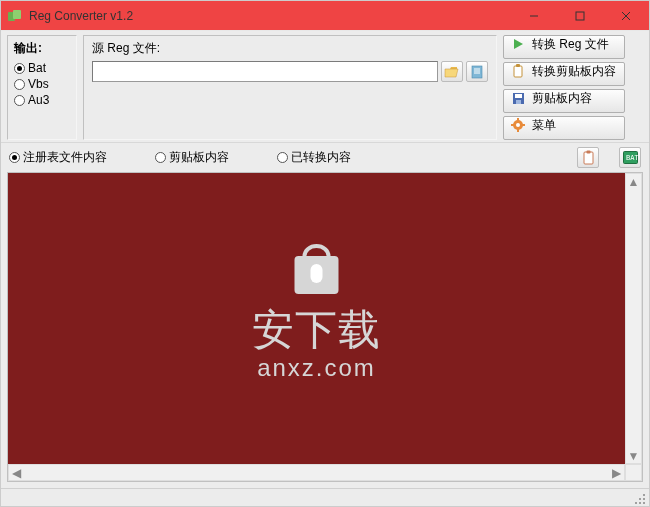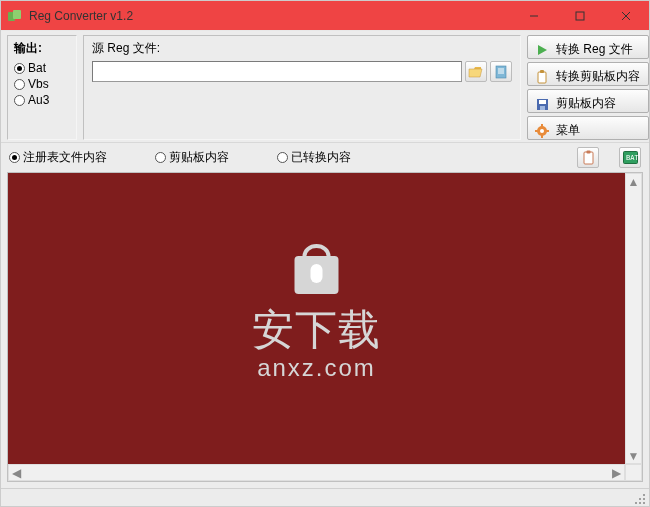--- a/index.html
+++ b/index.html
@@ -27,21 +27,21 @@
 
 .client {
   background: #ececec;
   height: calc(100% - 30px);
   display: flex;
   flex-direction: column;
 }
 
 .toprow {
   display: flex;
-  padding: 4px 0 2px 6px;
+  padding: 4px 24px 2px 6px;
   gap: 6px;
 }
 .panel {
   border: 1px solid #d0d0d0;
   background: #ececec;
   position: relative;
 }
 .panel.inset {
   border-top-color: #c0c0c0; border-left-color: #c0c0c0;
   border-right-color: #f5f5f5; border-bottom-color: #f5f5f5;
@@ -65,21 +65,21 @@
   background: linear-gradient(#fefefe,#e3e3e3);
   display:flex; align-items:center; justify-content:center; cursor:pointer;
   border-radius:2px;
 }
 
 .right-buttons { width: 122px; display:flex; flex-direction:column; gap:3px; }
 .action-btn {
   height: 24px;
   border:1px solid #b0b0b0;
   background: linear-gradient(#fdfdfd,#e6e6e6);
-  display:flex; align-items:flex-end; gap:6px;
+  display:flex; align-items:flex-start; gap:6px;
   padding: 0 6px; cursor:pointer;
   border-radius:2px; font-size:12px; color:#000;
 }
 .action-btn .bicn { width:16px; height:16px; display:flex; align-items:center; justify-content:center;}
 
 .viewrow {
   display:flex; align-items:center; padding: 4px 8px 4px 8px; gap: 20px;
   border-top:1px solid #d8d8d8;
 }
 .viewrow .radio-row { margin-right: 28px; }

